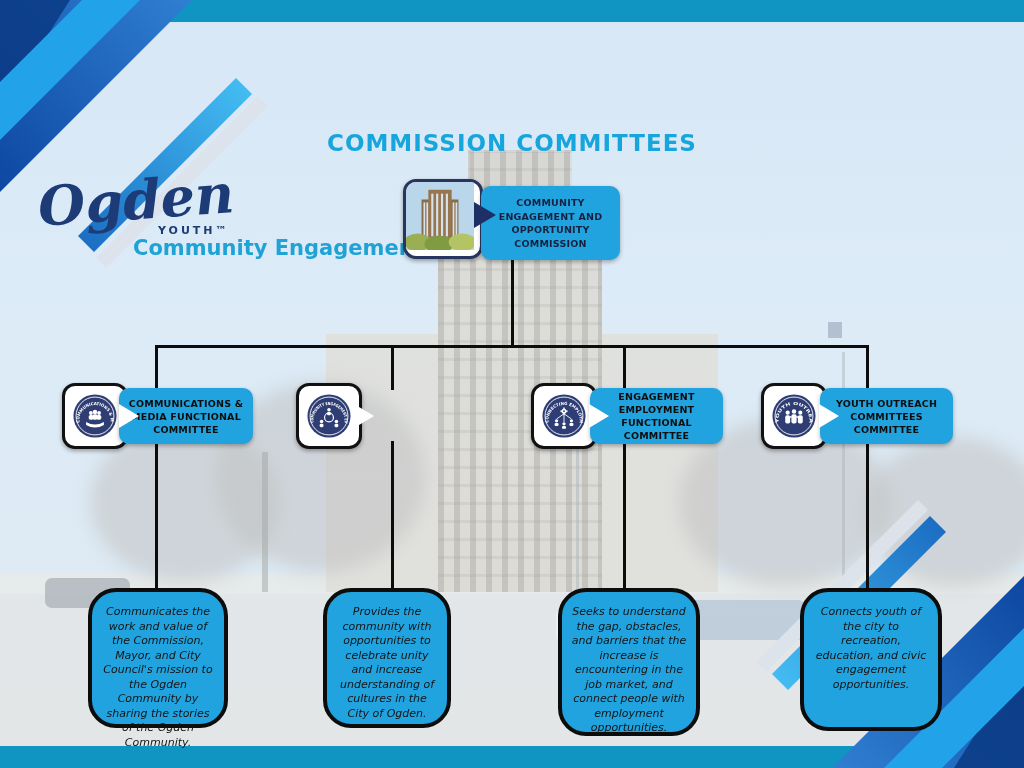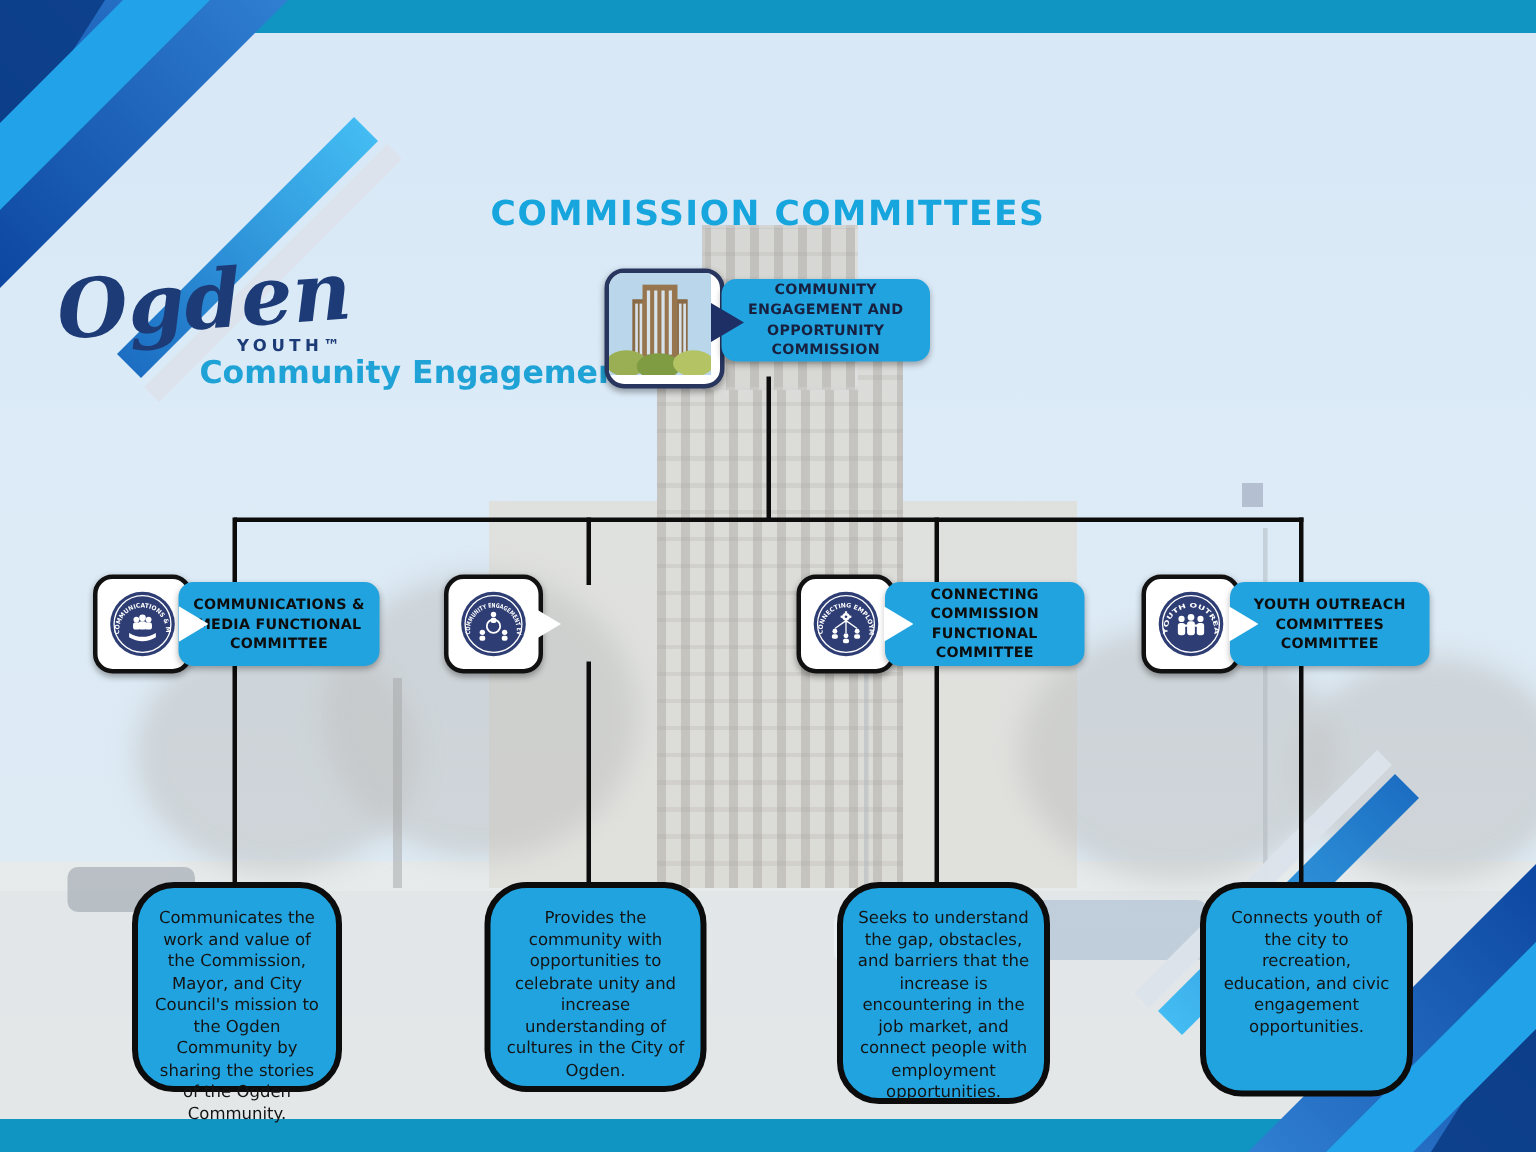--- a/index.html
+++ b/index.html
@@ -51,28 +51,28 @@
     box-shadow:0 2px 4px rgba(0,0,0,.35);overflow:hidden;}
   .root-icon{left:403px;top:179px;width:74px;height:74px;border:3px solid #27355f;}
   .c-icon{width:60px;height:60px;border:3px solid #111;top:383px;
     display:flex;align-items:center;justify-content:center;background:#fff;}
   .chev{position:absolute;clip-path:polygon(0 0,100% 50%,0 100%);}
   .chev.navy{left:474px;top:202px;width:22px;height:26px;background:#1e2f66;z-index:6;}
   .chev.white{width:20px;height:24px;background:#fff;top:404px;z-index:6;}
   .label-box{position:absolute;background:#21a3df;border-radius:10px;z-index:5;
     box-shadow:0 2px 4px rgba(0,0,0,.3);display:flex;align-items:center;justify-content:center;
     text-align:center;font-weight:bold;}
-  .root-box{left:481px;top:186px;width:139px;height:55px;color:#17213f;
+  .root-box{left:481px;top:186px;width:139px;height:74px;color:#17213f;
     font-size:9.5px;line-height:13.5px;letter-spacing:.2px;padding:2px 8px;box-sizing:border-box;}
   .c-box{top:388px;height:56px;color:#0d0d0d;font-size:9.5px;line-height:13px;
     letter-spacing:.2px;padding:2px 9px;box-sizing:border-box;}
   
   .desc-box{position:absolute;top:588px;background:#21a3df;border:4px solid #0c0c0c;
     border-radius:28px;box-sizing:border-box;z-index:5;color:#141414;
-    font-size:11px;line-height:14.5px;text-align:center;padding:13px 9px 6px 9px;}
+    font-size:11px;line-height:14.5px;text-align:center;padding:13px 9px 6px 9px;font-style:italic;}
   .badge-svg{display:block;}
 </style>
 </head>
 <body>
 
 <div class="canvas">
 
   <div class="photo">
     <div class="ph ph-street"></div>
     <div class="ph ph-sidewalk"></div>
@@ -204,21 +204,21 @@
         <circle cx="35" cy="26.5" r="2.4"></circle>
           <rect x="32.4" y="29.5" width="5.2" height="4.5" rx="1.8"></rect>
         <circle cx="25" cy="42.5" r="2.4"></circle>
           <rect x="22.4" y="45.5" width="5.2" height="4.5" rx="1.8"></rect>
         <circle cx="45" cy="42.5" r="2.4"></circle>
           <rect x="42.4" y="45.5" width="5.2" height="4.5" rx="1.8"></rect>
       </g>
     </svg>
   </div>
   <div class="chev white" style="left:354px;"></div>
-  <div class="desc-box" style="left:323px;width:148px;height:140px;">Provides the community with opportunities to celebrate unity and increase understanding of cultures in the City of Ogden.</div>
+  <div class="desc-box" style="left:323px;width:128px;height:140px;">Provides the community with opportunities to celebrate unity and increase understanding of cultures in the City of Ogden.</div>
 
   <div class="node-icon c-icon" style="left:531px;">
     <svg class="badge-svg" width="52" height="52" viewBox="0 0 70 70">
       <circle cx="35" cy="35" r="29" fill="#2e3d74"></circle>
       <circle cx="35" cy="35" r="25.5" fill="none" stroke="#fff" stroke-width="1.2"></circle>
       <defs>
           <path id="arc3" d="M 14.2 44 A 21 21 0 1 1 55.8 44" fill="none"></path>
         </defs>
       <text font-size="5.6" font-weight="bold" fill="#fff">
         <textPath href="#arc3" textLength="84" lengthAdjust="spacingAndGlyphs">CONNECTING EMPLOYMENT</textPath>
@@ -238,21 +238,21 @@
         <circle cx="25" cy="41.5" r="2.2"></circle>
           <rect x="22.3" y="44.3" width="5.4" height="4" rx="1.6"></rect>
         <circle cx="45" cy="41.5" r="2.2"></circle>
           <rect x="42.3" y="44.3" width="5.4" height="4" rx="1.6"></rect>
         <circle cx="35" cy="45.5" r="2.2"></circle>
           <rect x="32.3" y="48.3" width="5.4" height="4" rx="1.6"></rect>
       </g>
     </svg>
   </div>
   <div class="chev white" style="left:589px;"></div>
-  <div class="label-box c-box" style="left:590px;width:133px;">CONNECTING COMMISSION FUNCTIONAL COMMITTEE</div>
+  <div class="label-box c-box" style="left:590px;width:133px;">ENGAGEMENT EMPLOYMENT FUNCTIONAL COMMITTEE</div>
   <div class="desc-box" style="left:558px;width:142px;height:148px;">Seeks to understand the gap, obstacles, and barriers that the increase is encountering in the job market, and connect people with employment opportunities.</div>
 
   <div class="node-icon c-icon" style="left:761px;">
     <svg class="badge-svg" width="52" height="52" viewBox="0 0 70 70">
       <circle cx="35" cy="35" r="29" fill="#2e3d74"></circle>
       <circle cx="35" cy="35" r="25.5" fill="none" stroke="#fff" stroke-width="1.2"></circle>
       <defs>
           <path id="arc4" d="M 14.2 44 A 21 21 0 1 1 55.8 44" fill="none"></path>
         </defs>
       <text font-size="5.6" font-weight="bold" fill="#fff">

